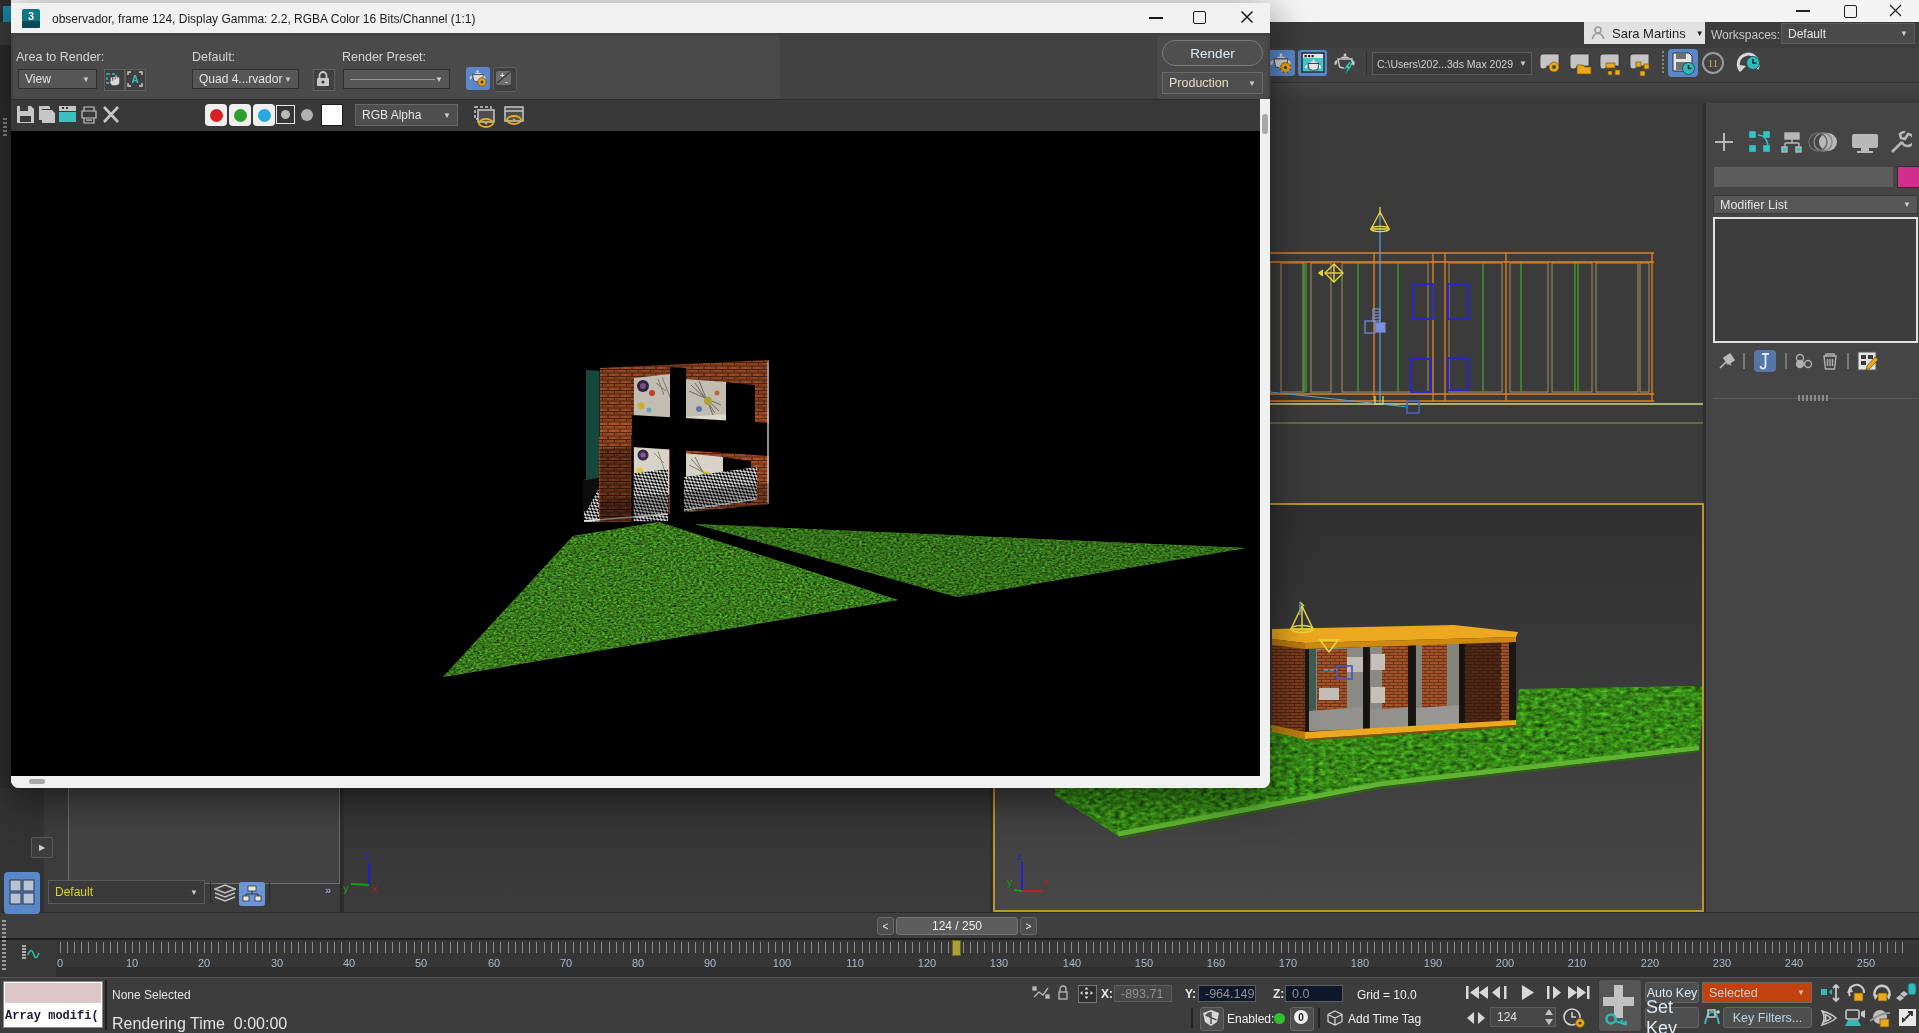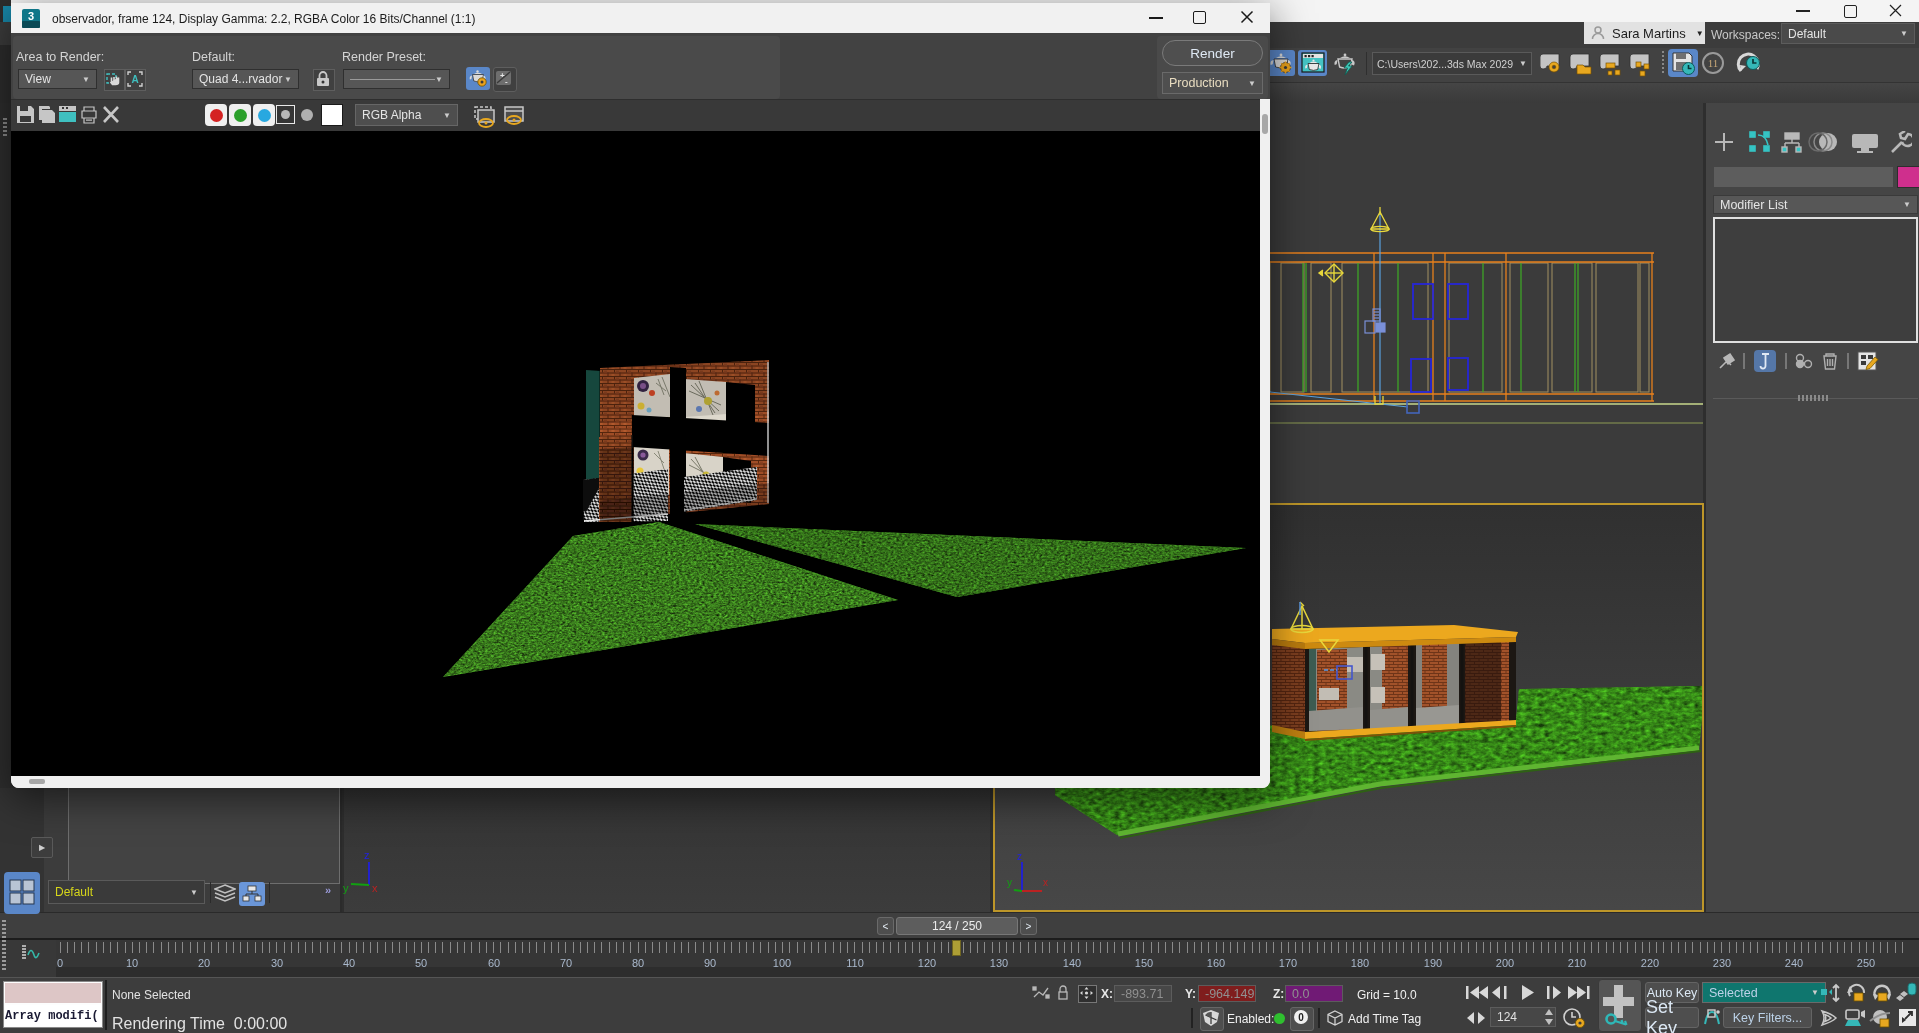--- a/index.html
+++ b/index.html
@@ -774,23 +774,23 @@
       <path d="M6.5 0 l2 2.5 h-4 Z"></path>
       <path d="M6.5 12 l2 -2.5 h-4 Z"></path>
       <path d="M0 6 l2.5 -2 v4 Z"></path>
       <path d="M13 6 l-2.5 -2 v4 Z"></path>
       <circle cx="6.5" cy="6" r="1.6"></circle>
     </g>
 </svg>
 <div class="abs" style="left:1101px;top:987px;font-size:12px;font-weight:bold;color:#e8e8e8;">X:</div>
 <div class="abs dd" style="left:1114px;top:985px;width:58px;height:17px;background:#474747;border-color:#5c5c5c;color:#909090;font-size:12.5px;">-893.71</div>
 <div class="abs" style="left:1185px;top:987px;font-size:12px;font-weight:bold;color:#e8e8e8;">Y:</div>
-<div class="abs dd" style="left:1198px;top:985px;width:58px;height:17px;background:#7f1d1d;border-color:#5c5c5c;color:#909090;font-size:12.5px;">-964.149</div>
+<div class="abs dd" style="left:1198px;top:985px;width:58px;height:17px;background:#0f172a;border-color:#5c5c5c;color:#909090;font-size:12.5px;">-964.149</div>
 <div class="abs" style="left:1273px;top:987px;font-size:12px;font-weight:bold;color:#e8e8e8;">Z:</div>
-<div class="abs dd" style="left:1285px;top:985px;width:58px;height:17px;background:#701a75;border-color:#5c5c5c;color:#909090;font-size:12.5px;">0.0</div>
+<div class="abs dd" style="left:1285px;top:985px;width:58px;height:17px;background:#0f172a;border-color:#5c5c5c;color:#909090;font-size:12.5px;">0.0</div>
 <div class="abs" style="left:1357px;top:988px;font-size:12px;color:#f0f0f0;">Grid = 10.0</div>
 
 <div class="abs" style="left:1191px;top:1008px;width:2px;height:20px;background:#222;"></div>
 <div class="abs" style="left:1200px;top:1007px;width:22px;height:22px;background:#4e4e4e;border:1px solid #666;border-radius:3px;"></div>
 <svg class="abs" style="left:1203px;top:1010px;" width="16" height="16" viewBox="0 0 16 16">
  <path d="M8 0 L16 3 L14 12 L8 16 L2 12 L0 3 Z" fill="#d8d8d8"></path>
  <path d="M8 2 v12 M2.5 5 l11 5" stroke="#333" stroke-width="1.2"></path>
  <path d="M8 2 a6 6 0 0 0 -5.5 3 l5.5 3 Z" fill="#555"></path>
 </svg>
 <div class="abs" style="left:1227px;top:1012px;font-size:12px;color:#f0f0f0;">Enabled:</div>
@@ -830,21 +830,21 @@
 </svg>
 
 <div class="abs" style="left:1598px;top:979px;width:42px;height:51px;background:#555555;border:1px solid #3a3a3a;border-radius:4px;"></div>
 <svg class="abs" style="left:1600px;top:981px;" width="38" height="47" viewBox="0 0 38 47">
  <path d="M14 4 h9 v12 h11 v9 h-11 v12 h-9 v-12 h-11 v-9 h11 Z" fill="#c2c2c2"></path>
  <circle cx="11" cy="38" r="4.5" fill="none" stroke="#2fb8b8" stroke-width="2.6"></circle>
  <path d="M15 40 l11 3.5 m-4.5 -4.5 l1.5 4 m2 -3 l1.5 4" stroke="#2fb8b8" stroke-width="2.2" fill="none"></path>
 </svg>
 
 <div class="abs btn" style="left:1645px;top:982px;width:54px;height:21px;font-size:12.5px;color:#dce8f4;background:#4e4e4e;">Auto Key</div>
-<div class="abs dd" style="left:1702px;top:982px;width:124px;height:21px;background:#0f766e;border-color:#6a6a6a;color:#bcd2e8;font-size:12.5px;">Selected<span class="arr">▼</span></div>
+<div class="abs dd" style="left:1702px;top:982px;width:110px;height:21px;background:#c2410c;border-color:#6a6a6a;color:#bcd2e8;font-size:12.5px;">Selected<span class="arr">▼</span></div>
 <div class="abs btn" style="left:1645px;top:1007px;width:54px;height:21px;font-size:18px;color:#dce8f4;background:#4e4e4e;">Set Key</div>
 <svg class="abs" style="left:1702px;top:1008px;" width="20" height="20" viewBox="0 0 20 20">
  <path d="M3 16 q2 -12 7 -12 q5 0 7 12" fill="none" stroke="#35b8b8" stroke-width="2"></path>
  <rect x="6" y="2" width="7" height="7" fill="none" stroke="#d0d0d0" stroke-width="1.4"></rect>
  <circle cx="16" cy="4" r="1.8" fill="#d0d0d0"></circle>
 </svg>
 <div class="abs btn" style="left:1723px;top:1007px;width:89px;height:21px;font-size:12.5px;color:#bcd2e8;background:#4e4e4e;">Key Filters...</div>
 
 <svg class="abs" style="left:1820px;top:982px;" width="98" height="22" viewBox="0 0 98 22">
  <g>

